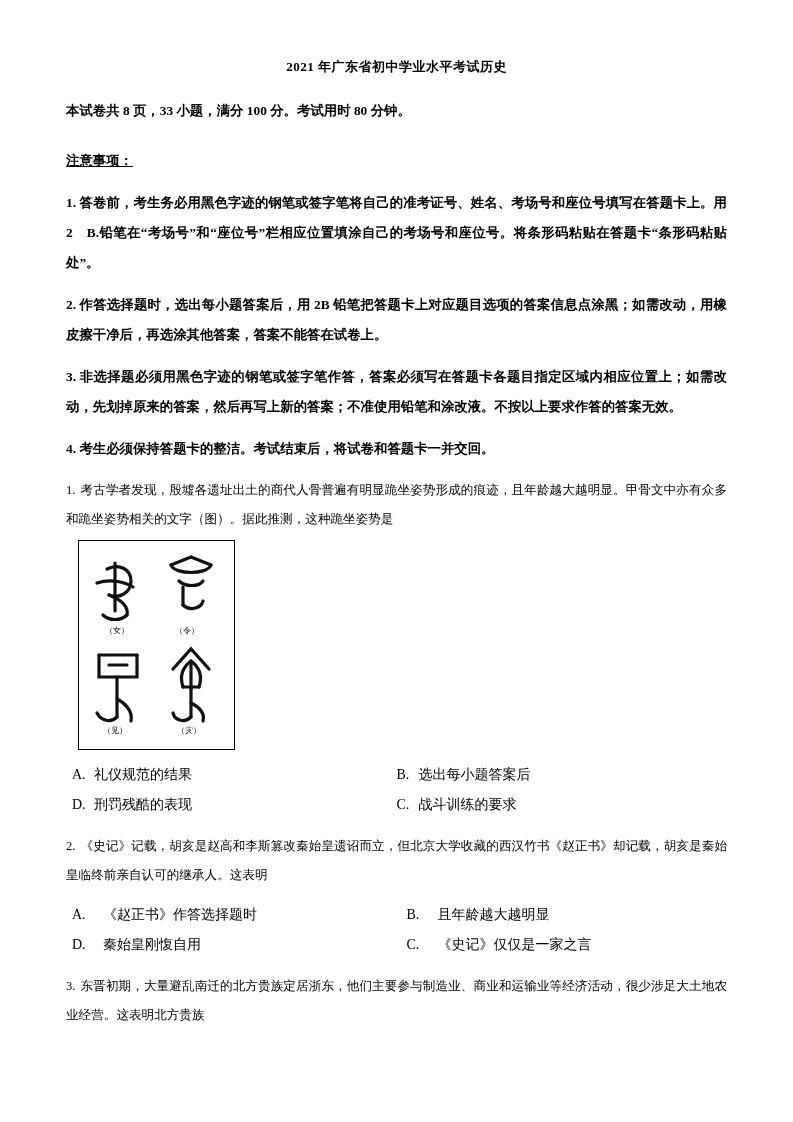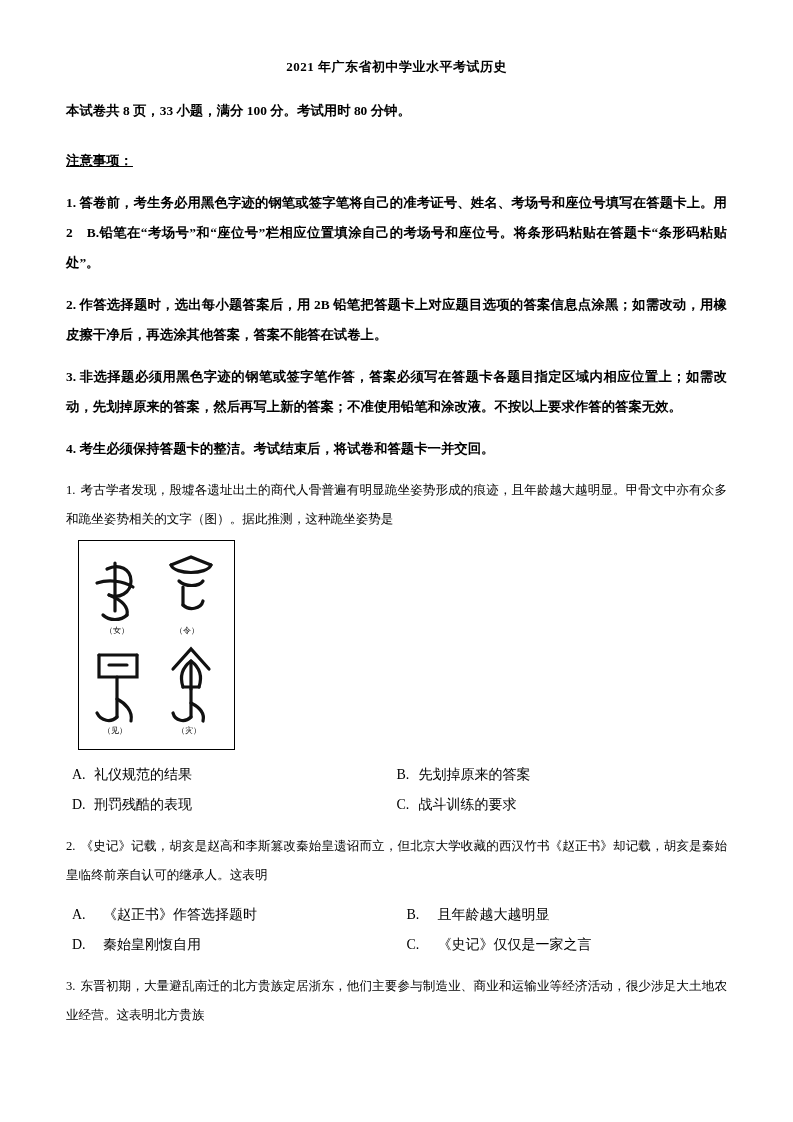--- a/index.html
+++ b/index.html
@@ -164,21 +164,21 @@
           <path d="M112 148 L112 176"></path>
           <path d="M112 176 C106 182, 96 180, 94 172"></path>
           <path d="M112 162 C120 166, 126 172, 124 180"></path>
         </g>
         <text class="fig-caption" x="98" y="192">（灾）</text>
       </svg>
     </div>
 
     <div class="options indent">
       <div class="option"><span class="lbl">A.</span><span>礼仪规范的结果</span></div>
-      <div class="option"><span class="lbl">B.</span><span>先划掉原来的答案</span></div>
+      <div class="option"><span class="lbl">B.</span><span>选出每小题答案后</span></div>
       <div class="option"><span class="lbl">D.</span><span>刑罚残酷的表现</span></div>
       <div class="option"><span class="lbl">C.</span><span>战斗训练的要求</span></div>
     </div>
   </div>
 
   <div class="q-block">
     <p class="q-text">
       <span>2.</span><span class="q-num-gap"></span><span>《史记》记载，胡亥是赵高和李斯篡改秦始皇遗诏而立，但北京大学收藏的西汉竹书《赵正书》却记载，胡亥是秦始皇临终前亲自认可的继承人。这表明</span>
     </p>
     <div class="options indent wide-gap">

